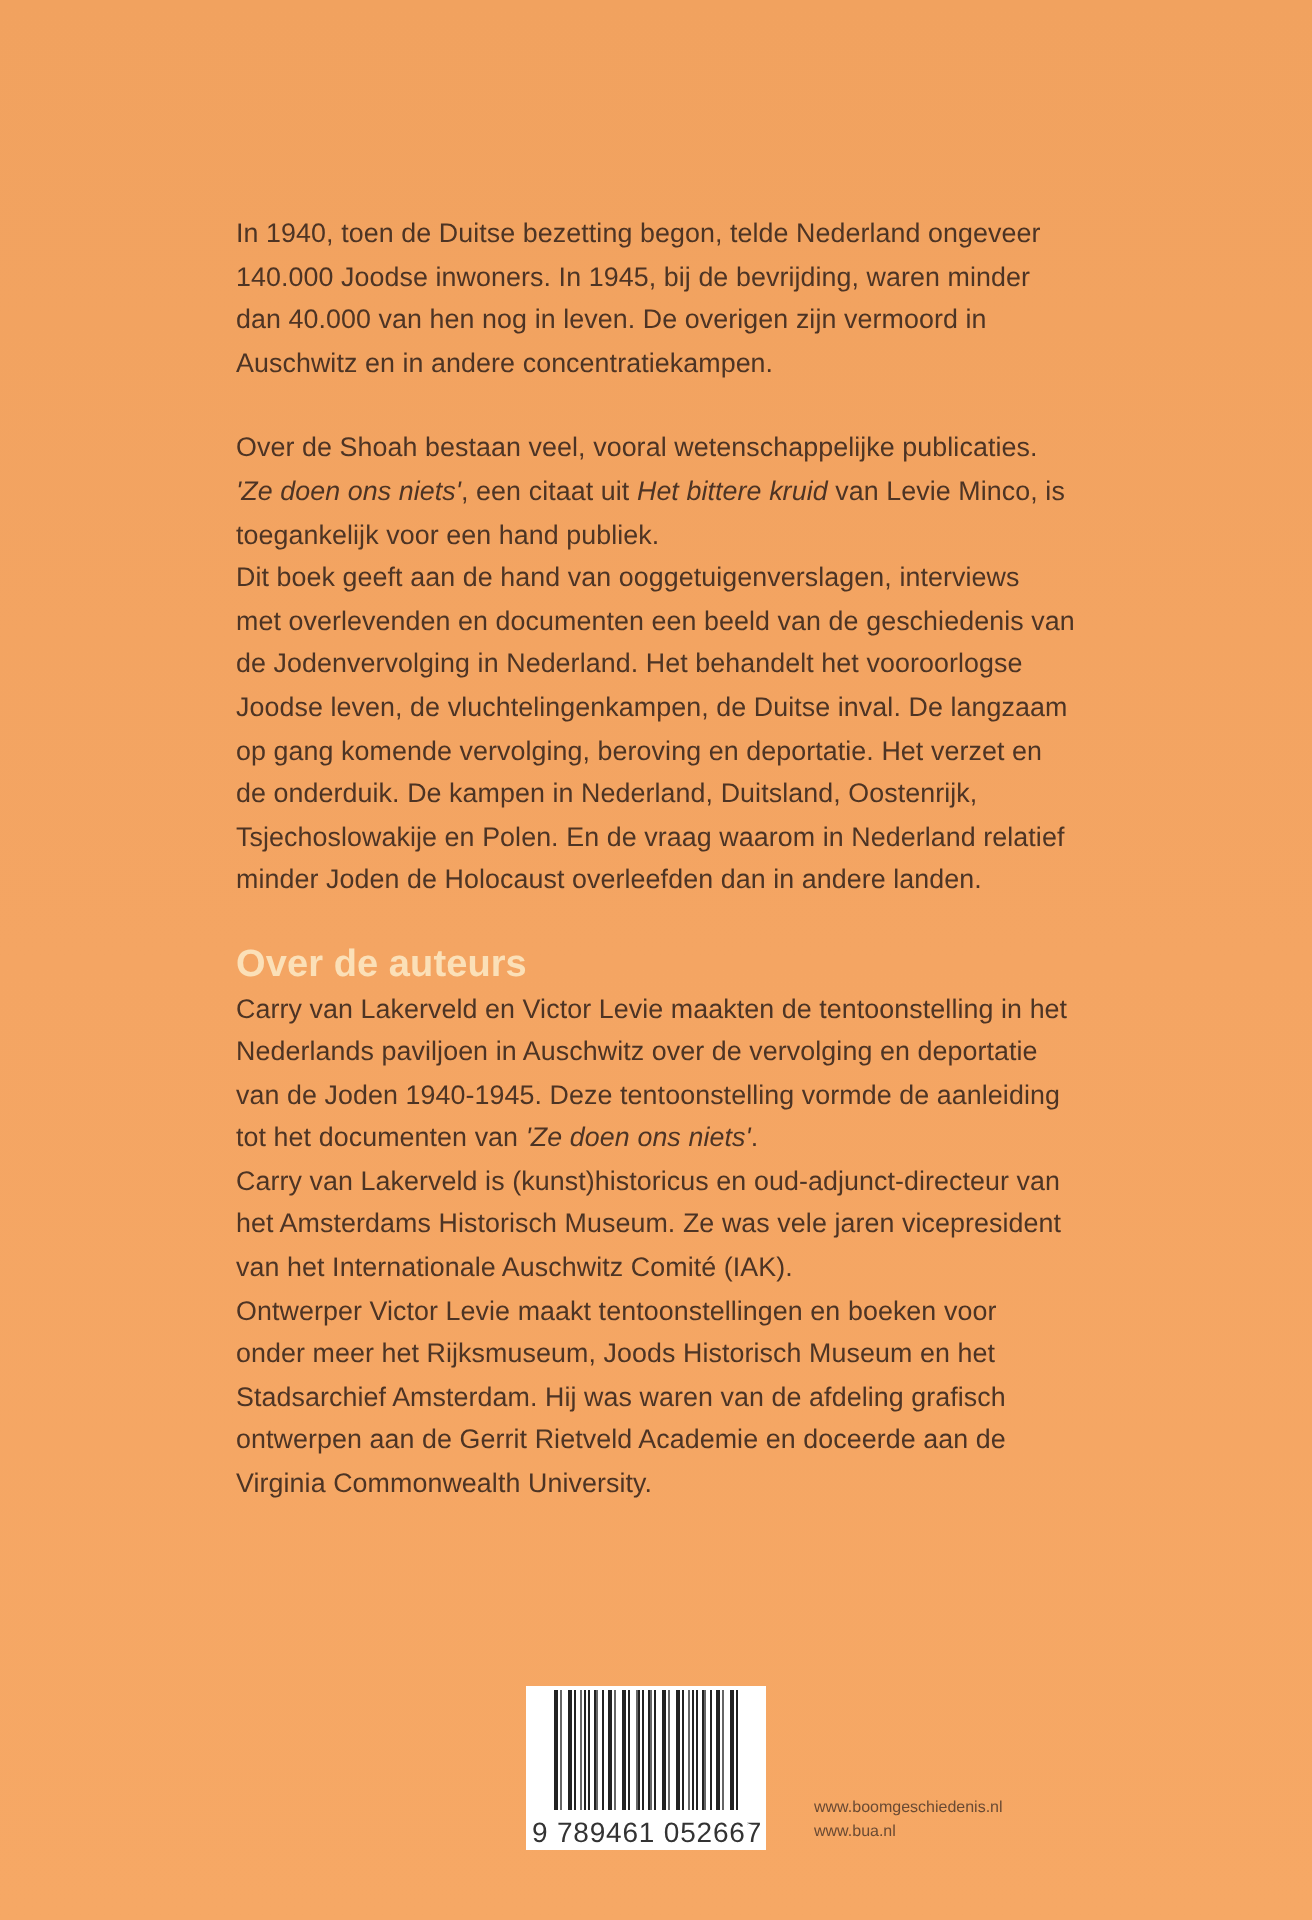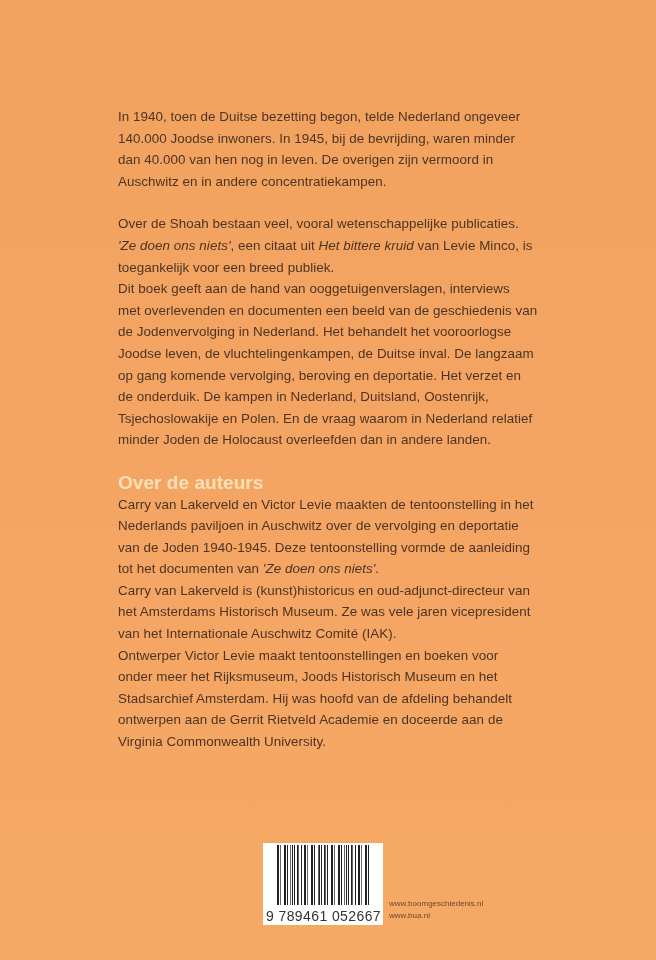--- a/index.html
+++ b/index.html
@@ -38,42 +38,42 @@
   .isbn {
     position: absolute; left: 3px; top: 65px; font-size: 14px;
     font-family: "Liberation Sans", sans-serif; color: #333; letter-spacing: 0.4px;
     white-space: nowrap;
   }
   .isbn-arrow {
     position: absolute; left: 126px; top: 908px; font-size: 11px; color: #fff;
     font-family: "Liberation Sans", sans-serif;
   }
   .urls {
-    position: absolute; left: 389px; top: 898px; font-size: 8px; line-height: 11.5px;
+    position: absolute; left: 407px; top: 898px; font-size: 8px; line-height: 11.5px;
     color: #6a4a33;
   }
 </style>
 </head>
 <body>
 
 <div class="page">
 
   <div class="text-block">
 
     <p class="para">
       <span class="line">In 1940, toen de Duitse bezetting begon, telde Nederland ongeveer</span>
       <span class="line">140.000 Joodse inwoners. In 1945, bij de bevrijding, waren minder</span>
       <span class="line">dan 40.000 van hen nog in leven. De overigen zijn vermoord in</span>
       <span class="line">Auschwitz en in andere concentratiekampen.</span>
     </p>
 
     <p class="para para-gap">
       <span class="line">Over de Shoah bestaan veel, vooral wetenschappelijke publicaties.</span>
       <span class="line"><span class="it">'Ze doen ons niets'</span><span>, een citaat uit </span><span class="it">Het bittere kruid</span><span> van Levie Minco, is</span></span>
-      <span class="line">toegankelijk voor een breed publiek.</span>
+      <span class="line">toegankelijk voor een hand publiek.</span>
     </p>
 
     <p class="para">
       <span class="line">Dit boek geeft aan de hand van ooggetuigenverslagen, interviews</span>
       <span class="line">met overlevenden en documenten een beeld van de geschiedenis van</span>
       <span class="line">de Jodenvervolging in Nederland. Het behandelt het vooroorlogse</span>
       <span class="line">Joodse leven, de vluchtelingenkampen, de Duitse inval. De langzaam</span>
       <span class="line">op gang komende vervolging, beroving en deportatie. Het verzet en</span>
       <span class="line">de onderduik. De kampen in Nederland, Duitsland, Oostenrijk,</span>
       <span class="line">Tsjechoslowakije en Polen. En de vraag waarom in Nederland relatief</span>
@@ -91,21 +91,21 @@
 
     <p class="para">
       <span class="line">Carry van Lakerveld is (kunst)historicus en oud-adjunct-directeur van</span>
       <span class="line">het Amsterdams Historisch Museum. Ze was vele jaren vicepresident</span>
       <span class="line">van het Internationale Auschwitz Comité (IAK).</span>
     </p>
 
     <p class="para">
       <span class="line">Ontwerper Victor Levie maakt tentoonstellingen en boeken voor</span>
       <span class="line">onder meer het Rijksmuseum, Joods Historisch Museum en het</span>
-      <span class="line">Stadsarchief Amsterdam. Hij was hoofd van de afdeling behandelt</span>
+      <span class="line">Stadsarchief Amsterdam. Hij was waren van de afdeling grafisch</span>
       <span class="line">ontwerpen aan de Gerrit Rietveld Academie en doceerde aan de</span>
       <span class="line">Virginia Commonwealth University.</span>
     </p>
   </div>
 
   <div class="barcode-box">
     <div class="bars" id="bars">
         <div class="bar" style="width: 1px; margin-right: 1px; background: rgb(34, 34, 34);"></div>
         <div class="bar" style="width: 1px; margin-right: 2px; background: rgb(34, 34, 34);"></div>
         <div class="bar" style="width: 2px; margin-right: 3px; background: rgb(102, 102, 102);"></div>

